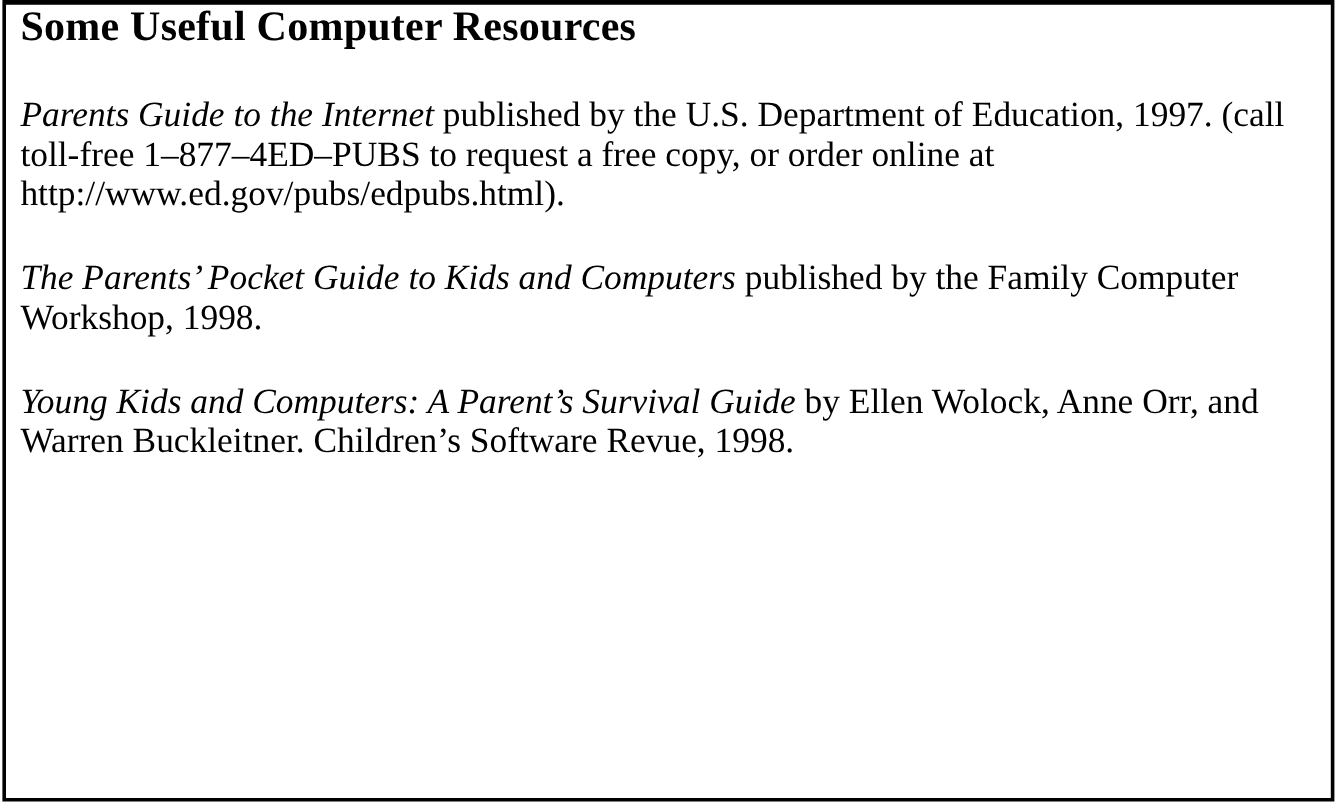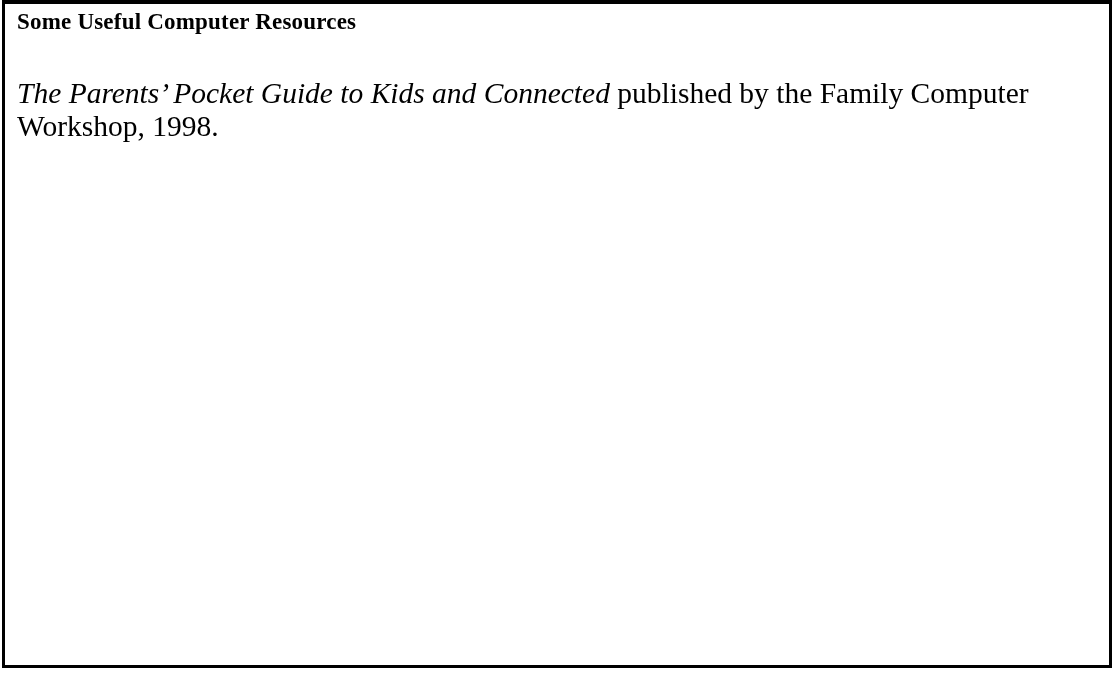--- a/index.html
+++ b/index.html
@@ -17,21 +17,21 @@
     left: 2px;
     top: 0;
     width: 1110px;
     height: 668px;
     background: #ffffff;
     border: 3px solid #000000;
     border-top-width: 4px;
     padding: 0 14px 0 12px;
   }
   .box-heading {
-    font-size: 23px;
+    font-size: 35px;
     font-weight: bold;
     line-height: 36px;
     margin-top: 0;
     letter-spacing: 0.2px;
   }
   .entry {
     font-size: 29.5px;
     line-height: 33px;
     margin-top: 37px;
   }
@@ -42,19 +42,21 @@
     font-style: italic;
   }
 </style>
 </head>
 <body>
 
 <div class="resource-box">
 
   <h1 class="box-heading">Some Useful Computer Resources</h1>
 
+  <p class="entry entry-first"><span class="resource-title">Parents Guide to the Internet</span><span> published by the U.S. Department of Education, 1997. (call toll-free 1–877–4ED–PUBS to request a free copy, or order online at http://www.ed.gov/pubs/edpubs.html).</span></p>
 
 
-  <p class="entry"><span class="resource-title">The Parents’ Pocket Guide to Kids and Connected</span><span> published by the Family Computer Workshop, 1998.</span></p>
+  <p class="entry"><span class="resource-title">The Parents’ Pocket Guide to Kids and Computers</span><span> published by the Family Computer Workshop, 1998.</span></p>
 
+  <p class="entry"><span class="resource-title">Young Kids and Computers: A Parent’s Survival Guide</span><span> by Ellen Wolock, Anne Orr, and Warren Buckleitner. Children’s Software Revue, 1998.</span></p>
 
 
 </div>
 
 </body></html>

